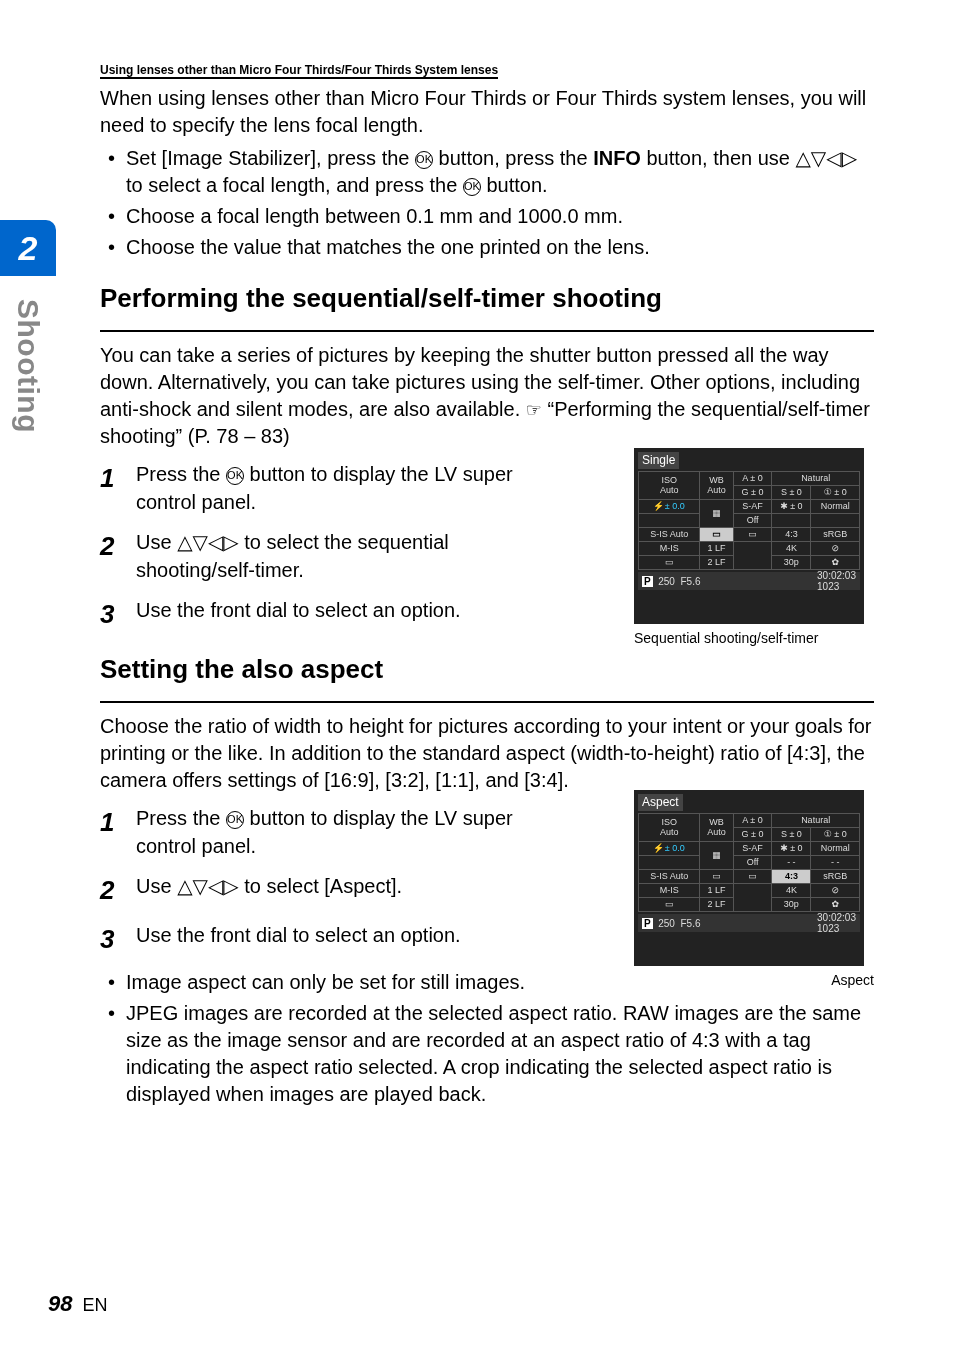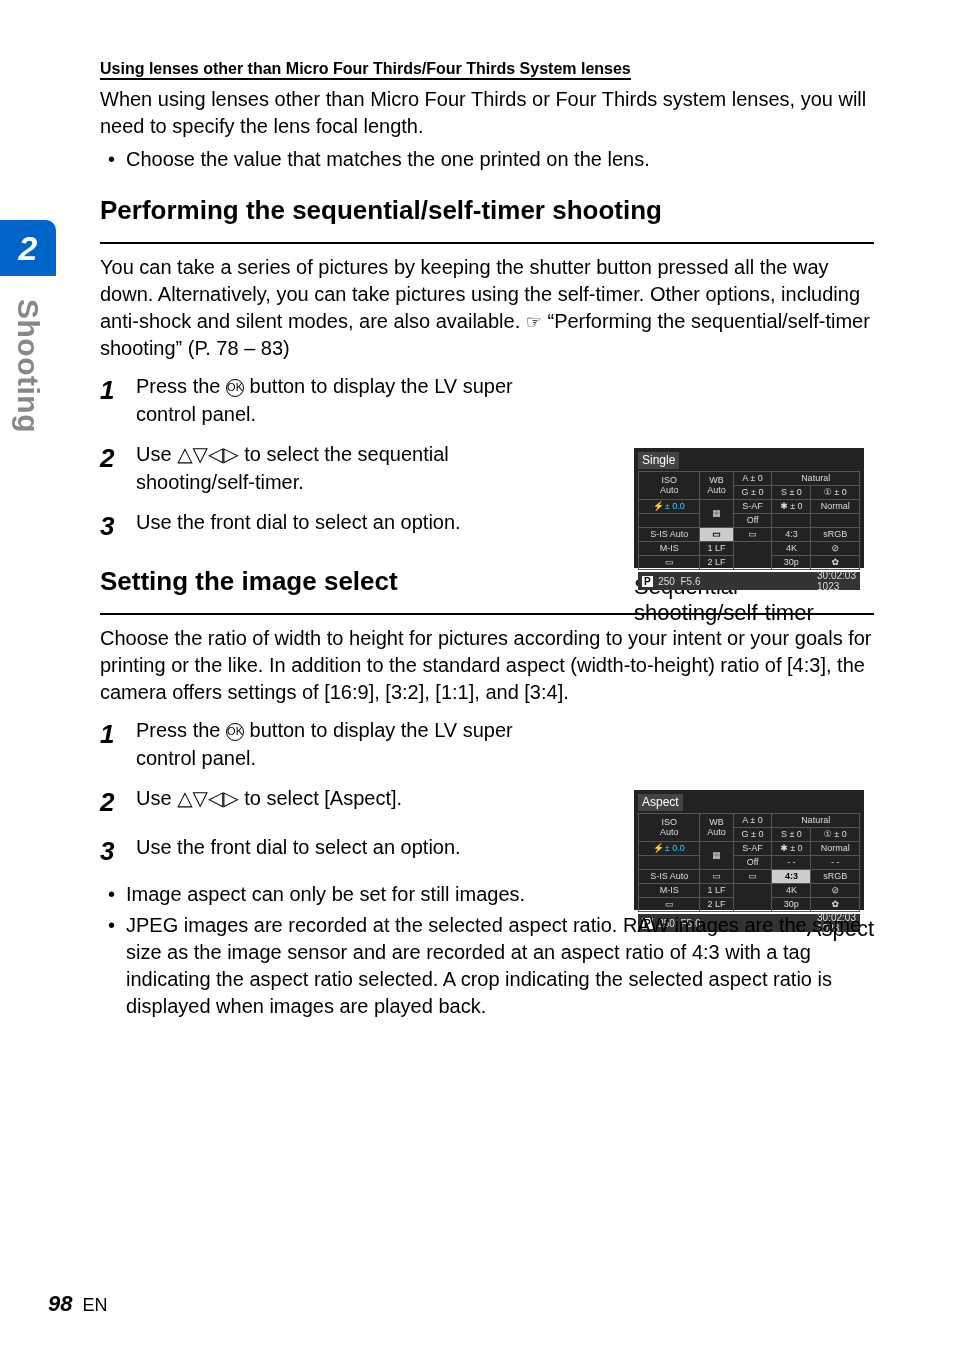--- a/index.html
+++ b/index.html
@@ -2,40 +2,40 @@
 <html><head>
 <meta charset="utf-8">
 <style>
   * { box-sizing: border-box; margin: 0; padding: 0; }
   html, body { width: 954px; height: 1357px; background: #fff; font-family: Arial, Helvetica, sans-serif; color: #000; position: relative; }
   .page { position: relative; width: 954px; height: 1357px; padding: 60px 80px 40px 100px; }
   .side-tab { position: absolute; left: 0; top: 220px; width: 56px; height: 200px; }
   .side-tab .chapnum-box { width: 56px; height: 56px; background: #06c; color: #fff; font-size: 34px; font-weight: bold; font-style: italic; display: flex; align-items: center; justify-content: center; border-top-right-radius: 10px; }
   .side-tab .chapname { width: 56px; height: 180px; display: flex; align-items: center; justify-content: center; }
   .side-tab .chapname span { transform: rotate(90deg); font-size: 30px; font-weight: bold; color: #888; letter-spacing: 0.5px; white-space: nowrap; }
-  h4.underlined { font-size: 16px; font-weight: bold; border-bottom: 2px solid #000; display: inline-block; margin-bottom: 6px; }
+  h4.underlined { font-size: 12px; font-weight: bold; border-bottom: 2px solid #000; display: inline-block; margin-bottom: 6px; }
   p.body { font-size: 20px; line-height: 1.35; margin-bottom: 6px; }
   ul.bullets { list-style: none; padding-left: 26px; }
   ul.bullets li { font-size: 20px; line-height: 1.35; margin-bottom: 4px; position: relative; }
   ul.bullets li::before { content: "•"; position: absolute; left: -18px; }
   .sm-bullets li { font-size: 18px; }
   h3.section { font-size: 26px; font-weight: bold; border-bottom: 2px solid #000; display: block; margin-top: 22px; margin-bottom: 10px; padding-bottom: 16px; }
   .steps { padding-left: 36px; margin-top: 10px; }
   .steps .step { display: flex; font-size: 20px; line-height: 1.4; margin-bottom: 12px; }
   .steps .step .num { font-size: 26px; font-weight: bold; font-style: italic; width: 36px; margin-left: -36px; flex: 0 0 36px; }
   .steps .step .txt { flex: 0 1 430px; }
   .figure-block { position: absolute; right: 80px; width: 240px; }
-  .lv-panel { width: 230px; height: 120px; background: #222; color: #ddd; font-size: 10px; line-height: 1.1; padding: 4px; font-family: Arial, sans-serif; position: relative; }
+  .lv-panel { width: 230px; height: 176px; background: #222; color: #ddd; font-size: 10px; line-height: 1.1; padding: 4px; font-family: Arial, sans-serif; position: relative; }
   .lv-panel .titlebar { background: #444; color: #fff; font-size: 12px; padding: 2px 4px; margin-bottom: 2px; display: inline-block; }
   .lv-panel table { border-collapse: collapse; width: 100%; }
   .lv-panel td { border: 1px solid #555; padding: 1px 2px; text-align: center; font-size: 9px; vertical-align: middle; height: 14px; }
   .lv-panel .bar { background: #333; height: 18px; margin-top: 2px; display: flex; align-items: center; justify-content: space-between; padding: 4px 4px; font-size: 10px; gap: 26px; }
   .lv-panel .blue { color: #3cf; }
   .lv-panel .hl { background: #ccc; color: #000; font-weight: bold; }
-  .caption { font-size: 22px; margin-top: 6px; text-align: left; }
+  .caption { font-size: 14px; margin-top: 6px; text-align: left; }
   .ok-btn { display: inline-block; border: 1.5px solid #000; border-radius: 50%; font-size: 11px; width: 18px; height: 18px; line-height: 15px; text-align: center; vertical-align: middle; }
   .arrowkeys { font-family: inherit; }
   .hand { font-size: 18px; }
   .cam-icon { display:inline-block; width:16px; height:12px; background:#000; border-radius:2px; position:relative; vertical-align:middle; }
   .cam-icon::before { content:""; position:absolute; top:-3px; left:3px; width:6px; height:3px; background:#000; }
   .footer { position: absolute; bottom: 40px; left: 48px; font-size: 18px; }
   .footer .pg { font-weight: bold; font-style: italic; font-size: 22px; }
   .nowrap { white-space: nowrap; }
 </style>
 </head>
@@ -47,20 +47,24 @@
     <div class="chapnum-box">2</div>
     <div class="chapname">
         <span>Shooting</span>
       </div>
   </div>
 
   
   <h4 class="underlined">Using lenses other than Micro Four Thirds/Four Thirds System lenses</h4>
   <p class="body">When using lenses other than Micro Four Thirds or Four Thirds system lenses, you will need to specify the lens focal length.</p>
   <ul class="bullets">
+    <li>
+      <span>Set [Image Stabilizer], press the </span><span class="ok-btn">OK</span><span> button, press the </span><b>INFO</b><span> button, then use </span><span class="arrowkeys nowrap">△▽◁▷</span><span> to select a focal length, and press the </span><span class="ok-btn">OK</span><span> button.</span>
+    </li>
+    <li>Choose a focal length between 0.1 mm and 1000.0 mm.</li>
     <li>Choose the value that matches the one printed on the lens.</li>
   </ul>
 
   
   <h3 class="section">Performing the sequential/self-timer shooting</h3>
   <p class="body">
     <span>You can take a series of pictures by keeping the shutter button pressed all the way down. Alternatively, you can take pictures using the self-timer. Other options, including anti-shock and silent modes, are also available. </span><span class="hand">☞</span> <span>“Performing the sequential/self-timer shooting” (P. 78 – 83)</span>
   </p>
 
   <div class="steps">
@@ -137,21 +141,21 @@
         </table>
       <div class="bar">
           <span><b style="background:#fff;color:#000;padding:0 2px;">P</b>&nbsp;&nbsp;<span>250</span>&nbsp;&nbsp;<span>F5.6</span></span>
           <span><span>30:02:03</span><br><span>1023</span></span>
         </div>
     </div>
     <div class="caption">Sequential shooting/self-timer</div>
   </div>
 
   
-  <h3 class="section">Setting the image select</h3>
+  <h3 class="section">Setting the also aspect</h3>
   <p class="body">Choose the ratio of width to height for pictures according to your intent or your goals for printing or the like. In addition to the standard aspect (width-to-height) ratio of [4:3], the camera offers settings of [16:9], [3:2], [1:1], and [3:4].</p>
 
   <div class="steps">
     <div class="step">
       <div class="num">1</div>
       <div class="txt"><span>Press the </span><span class="ok-btn">OK</span><span> button to display the LV super control panel.</span></div>
     </div>
     <div class="step">
       <div class="num">2</div>
       <div class="txt"><span>Use </span><span class="arrowkeys nowrap">△▽◁▷</span><span> to select [Aspect].</span></div>

